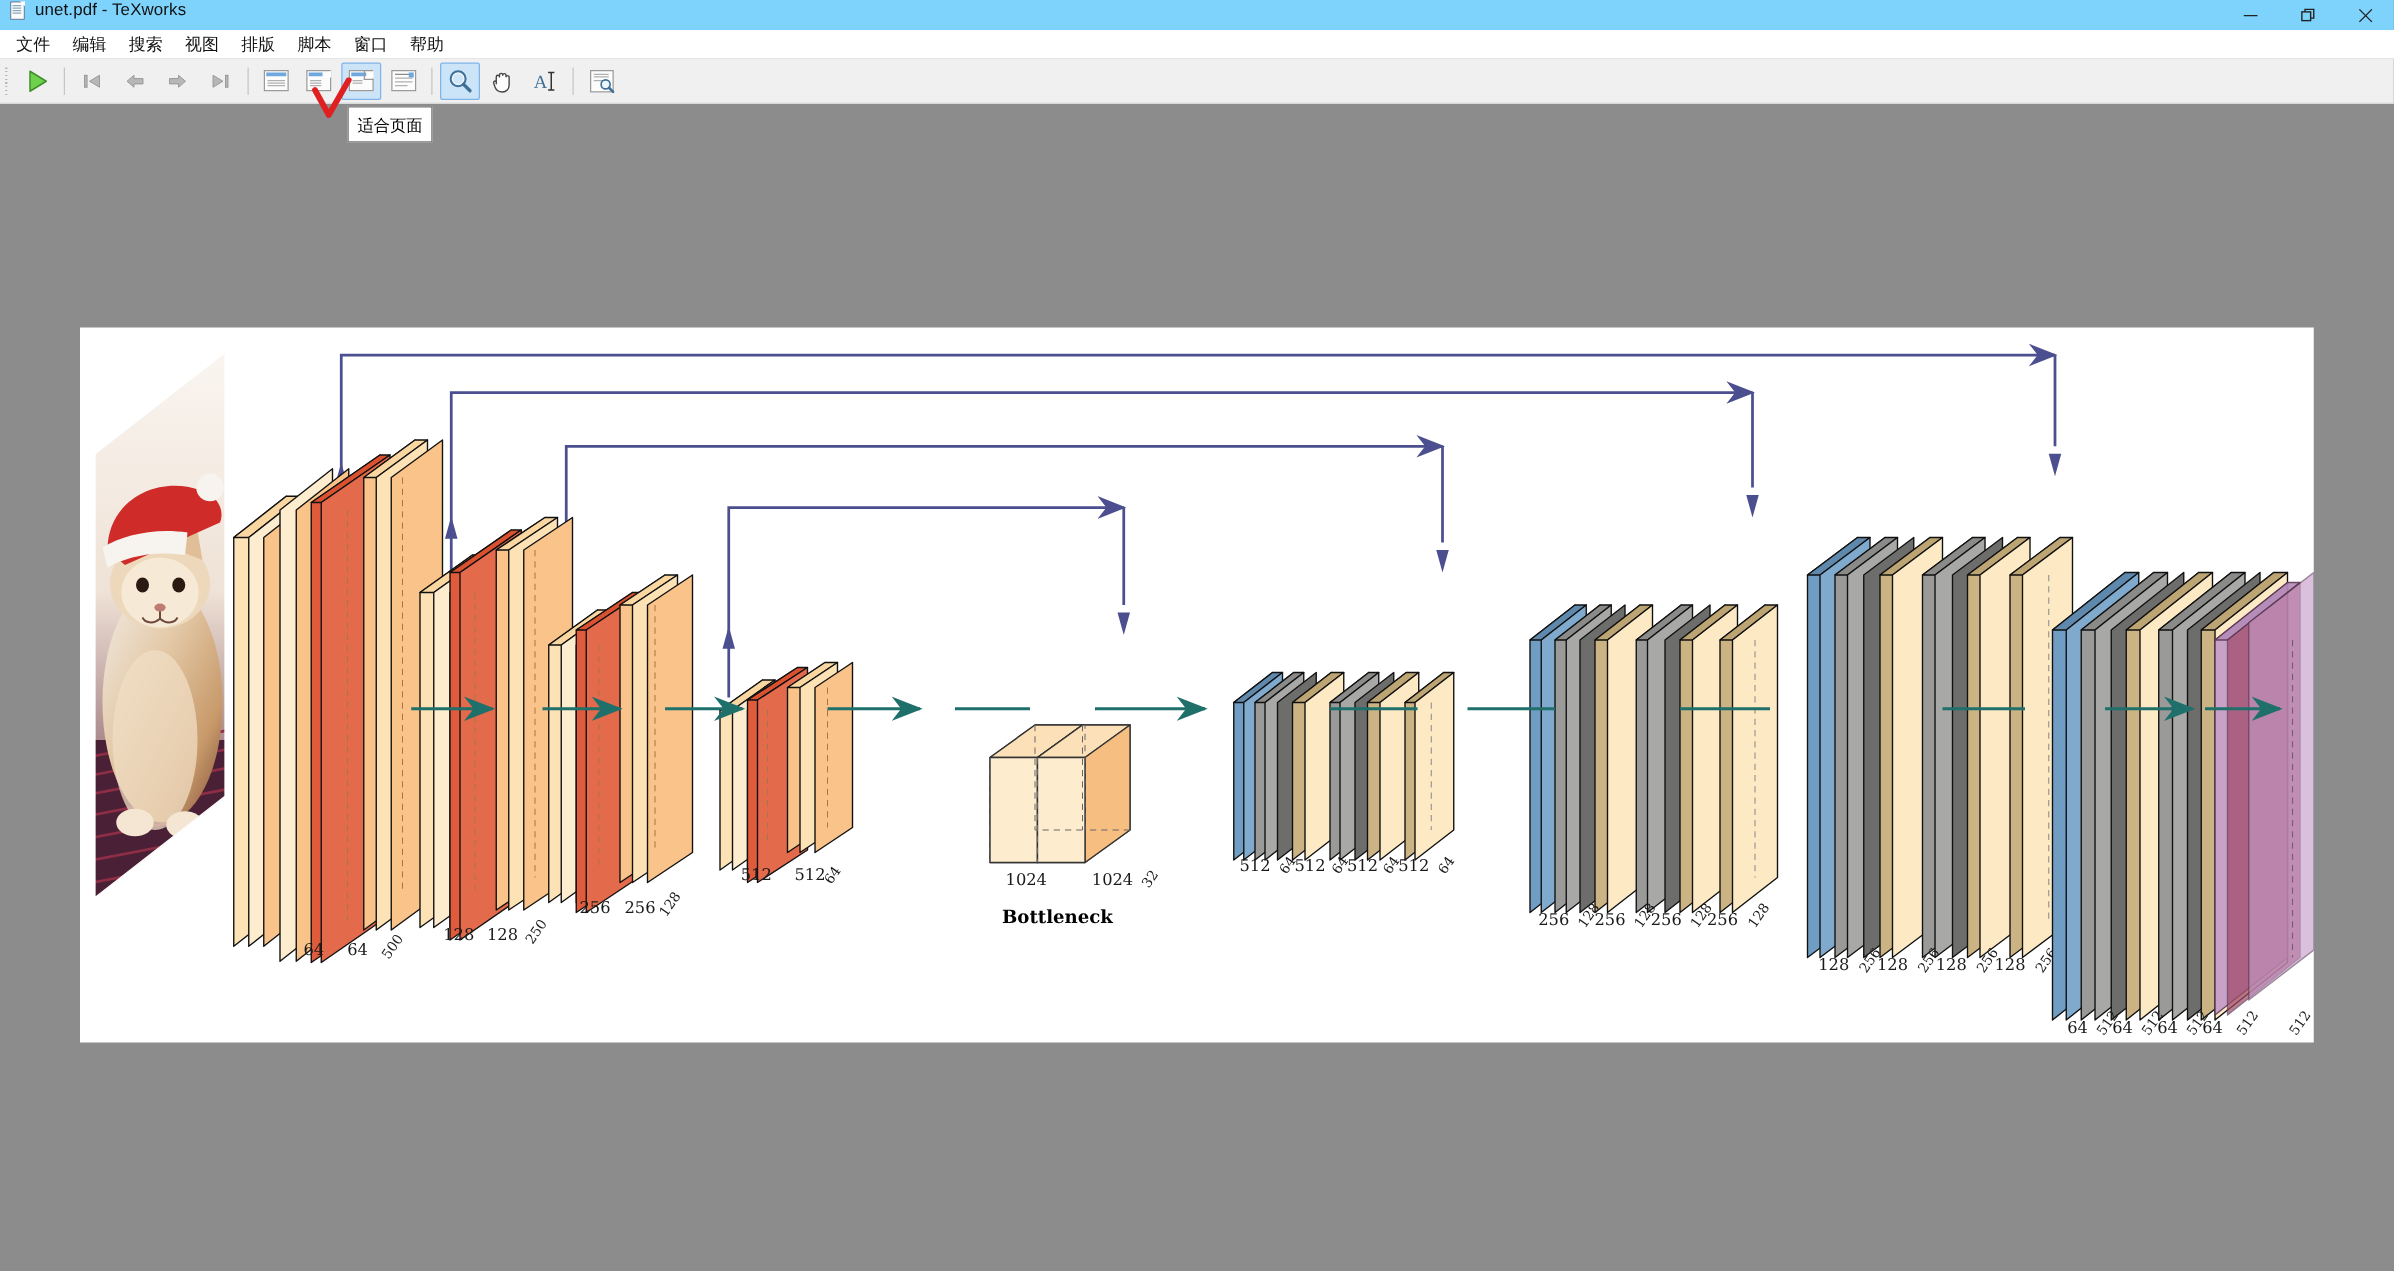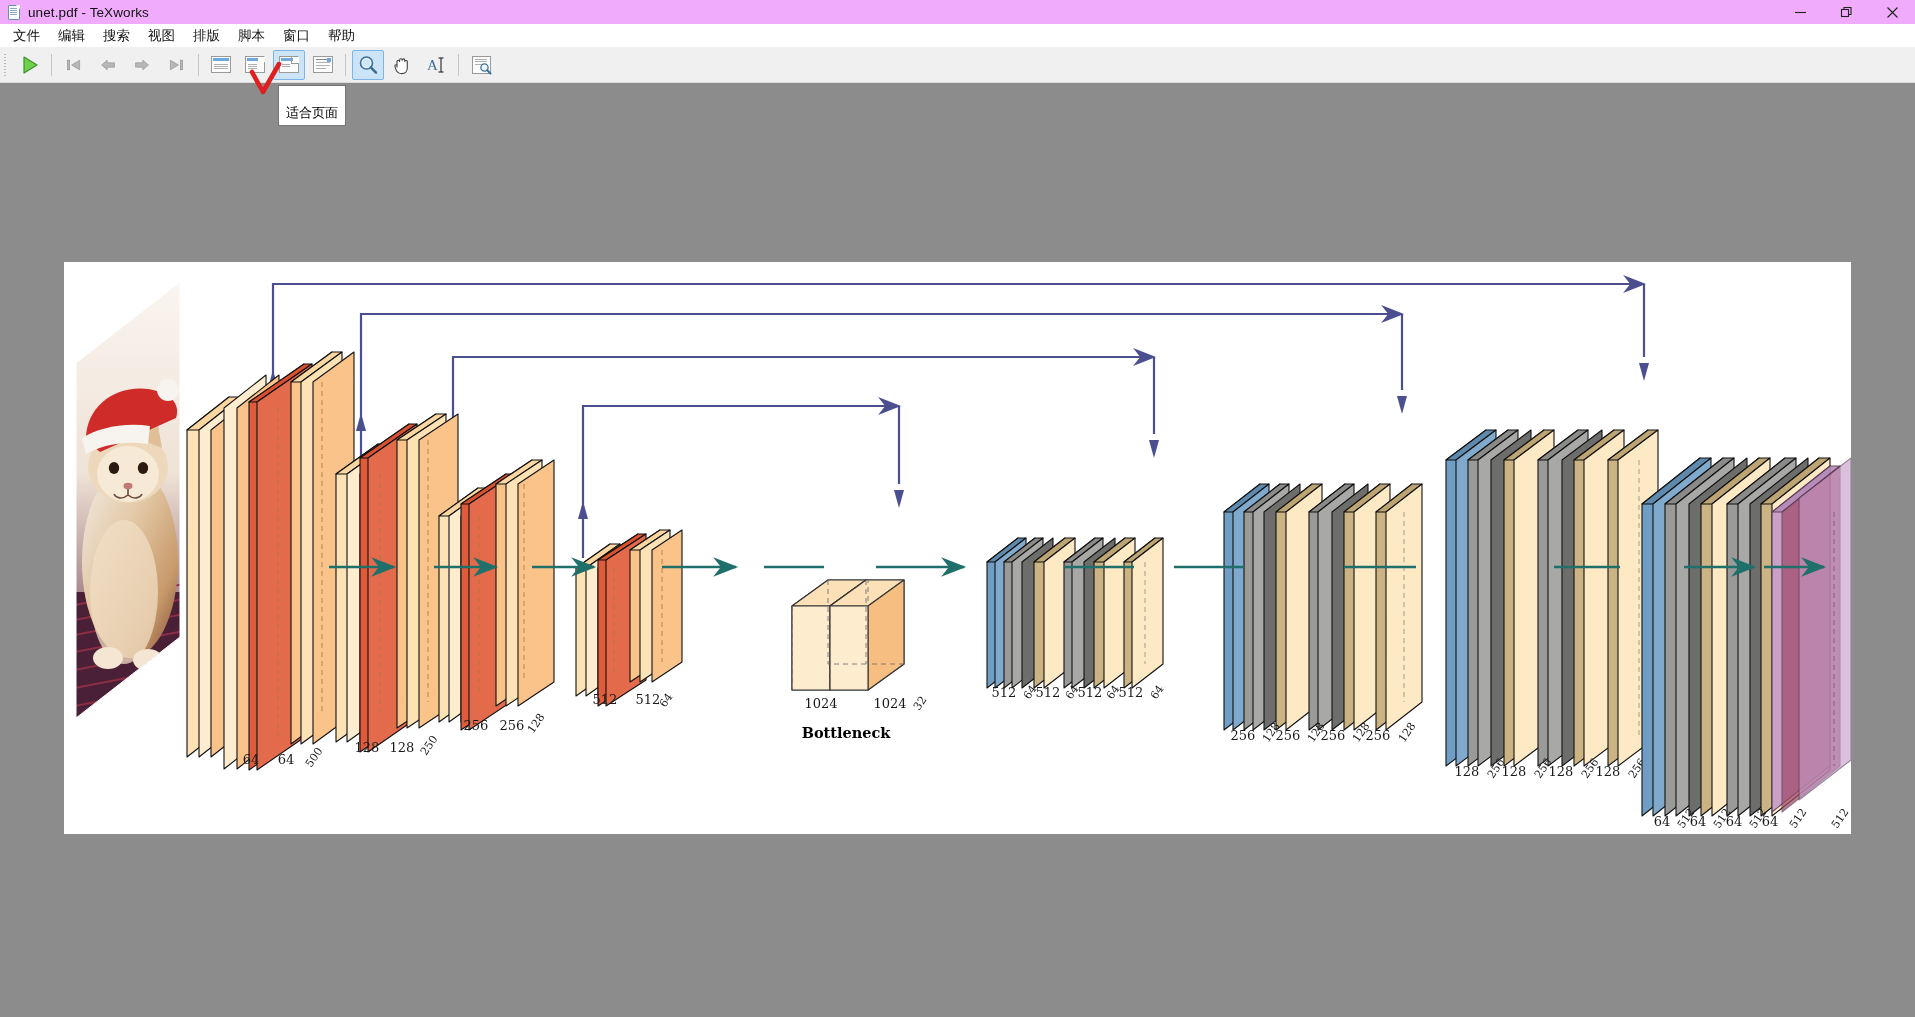--- a/index.html
+++ b/index.html
@@ -7,22 +7,22 @@
   body{
     width:1915px;height:1017px;overflow:hidden;
     background:#8c8c8c;
     font-family:"Liberation Sans", sans-serif;
     font-size:13px;color:#000;
     -webkit-font-smoothing:antialiased;
   }
   
   #titlebar{
     position:absolute;left:0;top:0;width:1915px;height:24px;
-    background:#f0abfc;border-bottom:1px solid #f0f0f0;
-    display:flex;align-items:center;
+    background:#7dd3fc;border-bottom:1px solid #f0f0f0;
+    display:flex;align-items:flex-start;
   }
   #titlebar .tb-icon{
     width:16px;height:16px;margin-left:6px;margin-right:6px;
     position:relative;flex:0 0 auto;
   }
   #titlebar .tb-icon .pg{
     position:absolute;left:2px;top:1px;width:10px;height:13px;
     background:#fdfdfd;border:1px solid #6d8fa8;border-radius:1px;
   }
   #titlebar .tb-icon .pg:after{
@@ -68,21 +68,21 @@
   
   .pgicon{width:20px;height:17px;position:relative;}
   .pgicon .sheet{position:absolute;inset:0;background:#fcfcfc;border:1px solid #9a9a9a;}
   .pgicon .hdr{position:absolute;left:2px;top:2px;right:2px;height:3px;background:#6fa8dc;}
   .pgicon .ln{position:absolute;left:3px;height:1px;background:#b0b0b0;}
   .arrowico{width:16px;height:16px;}
   
   #tooltip{
     position:absolute;left:278px;top:85px;
     background:#ffffff;border:1px solid #767676;
-    padding:18px 7px 3px 7px;font-size:13px;color:#000;
+    padding:6px 7px 3px 7px;font-size:13px;color:#000;
     font-family:"DejaVu Sans","Liberation Sans",sans-serif;
     white-space:nowrap;z-index:50;
   }
   
   #redcheck{position:absolute;left:248px;top:62px;width:40px;height:34px;z-index:40;pointer-events:none;}
   
   #page{
     position:absolute;left:64px;top:262px;width:1787px;height:572px;
     background:#ffffff;
   }

